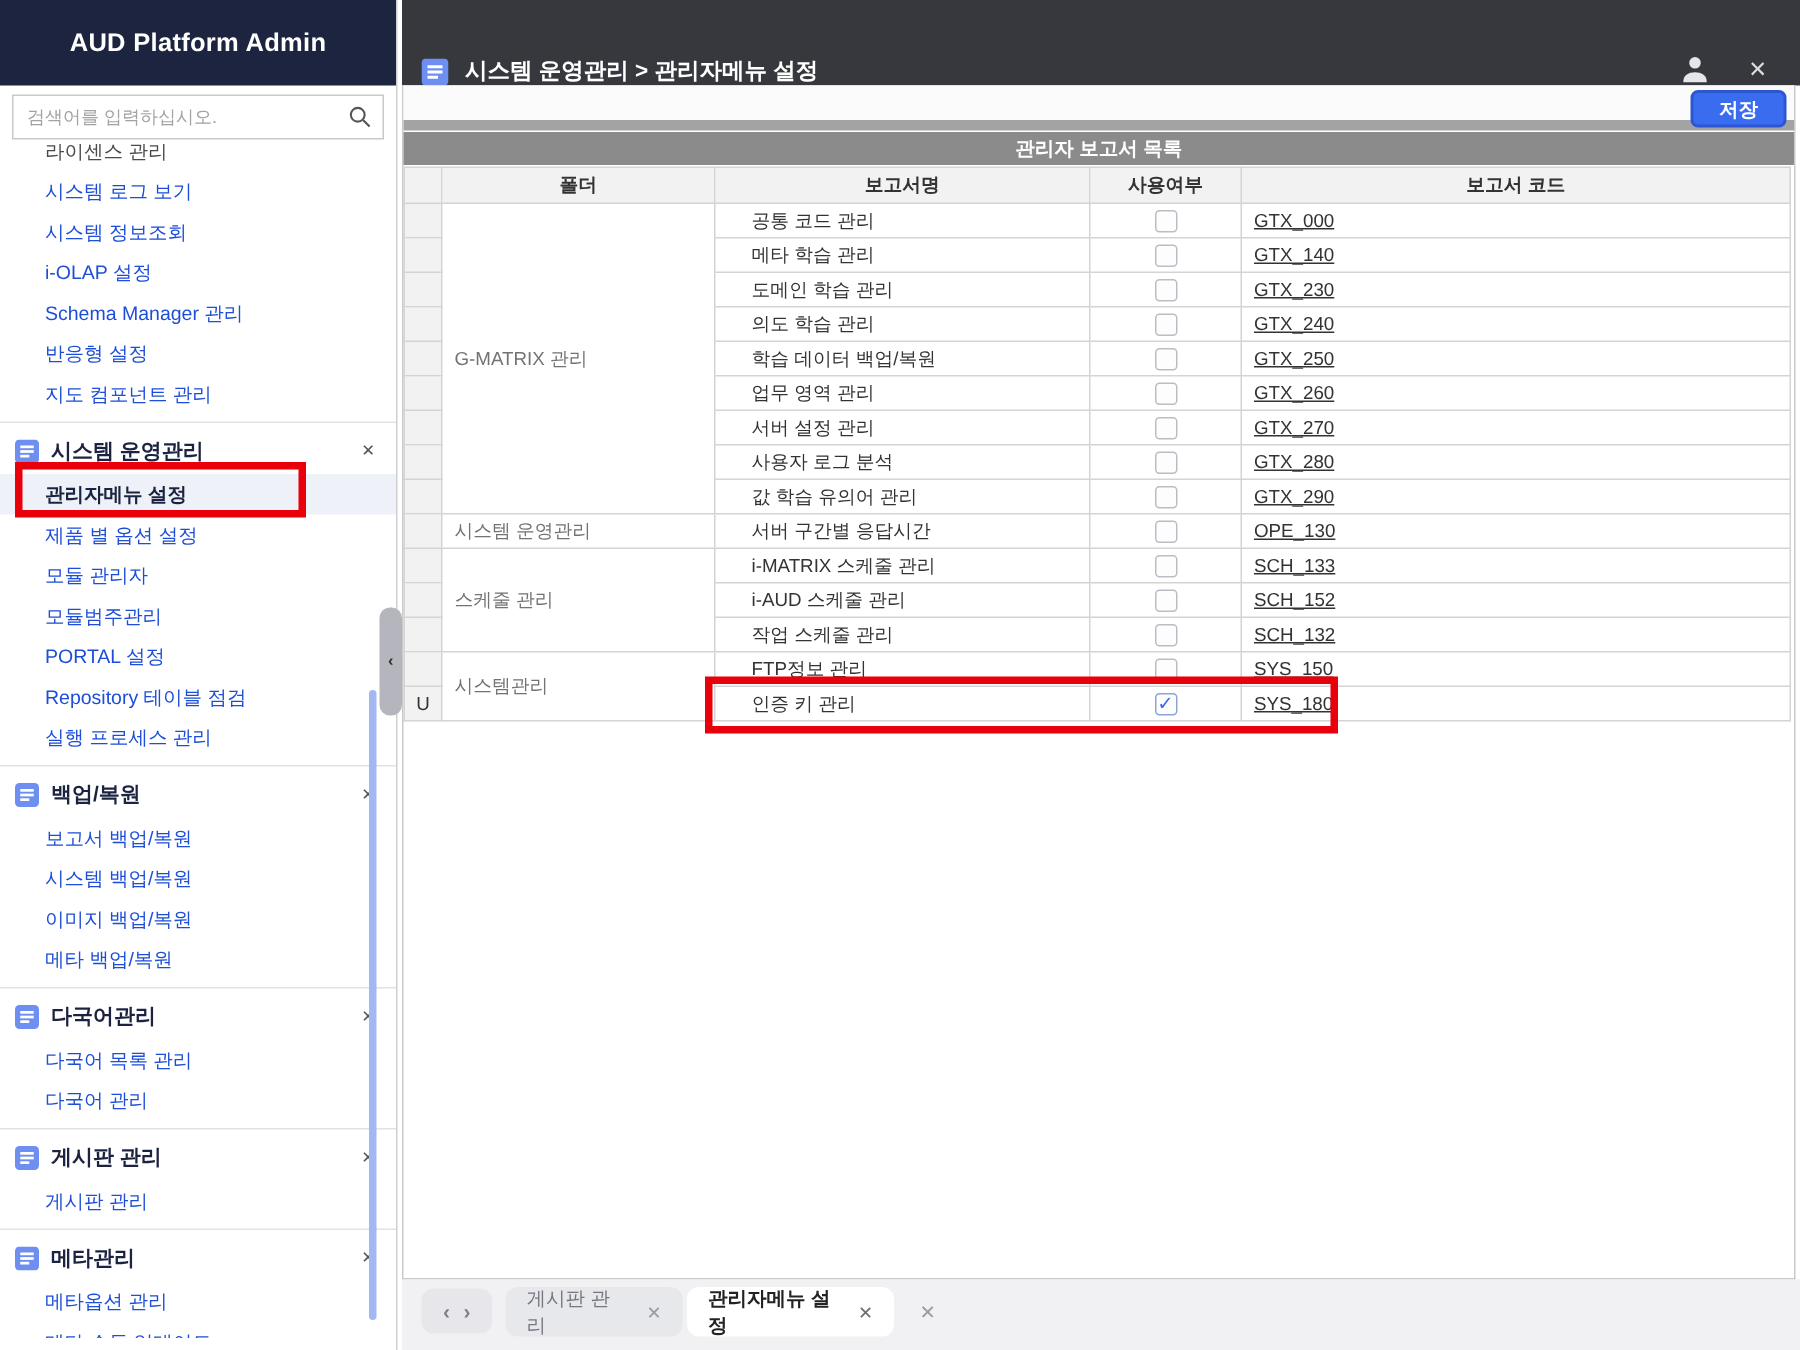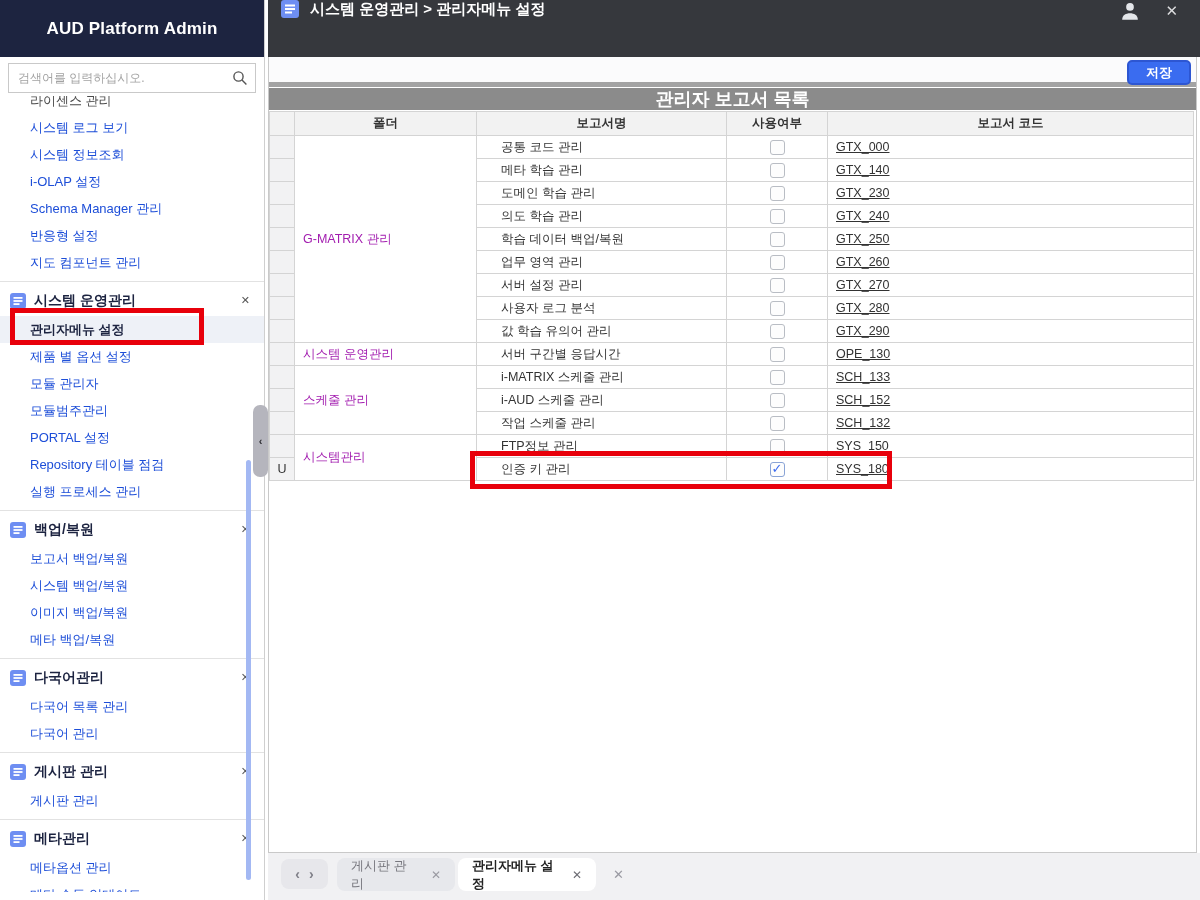--- a/index.html
+++ b/index.html
@@ -25,38 +25,38 @@
   .sec-icon { width:16px; height:16px; margin-right:8px; flex:0 0 16px; }
   .sec-title { font-size:14px; font-weight:bold; color:#1c2340; }
   .sec-close { margin-left:auto; font-size:11px; color:#555; cursor:pointer; }
 
   
   .side-scroll { position:absolute; left:246px; top:460px; width:5px; height:420px; background:#a3b8f3; border-radius:3px; z-index:5; }
   .collapse-handle { position:absolute; left:253px; top:405px; width:15px; height:72px; background:#b5b5bd; border-radius:7px; z-index:6; display:flex; align-items:center; justify-content:center; color:#2e2e33; font-size:11px; font-weight:bold; cursor:pointer; }
 
   
   .main { position:absolute; left:268px; top:0; width:932px; height:900px; }
-  .topbar { height:57px; background:#36383d; display:flex; align-items:flex-start; padding:0 22px 0 13px; }
+  .topbar { height:57px; background:#36383d; display:flex; align-items:flex-end; padding:0 22px 0 13px; }
   .doc-icon { width:18px; height:18px; margin-right:11px; flex:0 0 18px; }
   .crumb { color:#fff; font-size:15px; font-weight:bold; }
   .topbar-right { margin-left:auto; display:flex; align-items:center; gap:24px; }
   .person-icon { width:22px; height:22px; cursor:pointer; }
   .top-close { color:#dcdcde; font-size:15px; cursor:pointer; }
 
   .workarea { position:absolute; left:0; top:57px; width:929px; height:796px; background:#fff; border-left:1px solid #c9c9c9; border-right:1px solid #c9c9c9; border-bottom:1px solid #c9c9c9; }
-  .toolbar { position:relative; height:30px; background:#fbfbfc; border-bottom:5px solid #a3a3a3; }
+  .toolbar { position:relative; height:30px; background:#fbfbfc; border-bottom:7px solid #a3a3a3; }
   .save-btn { position:absolute; right:5px; top:3px; height:25px; padding:0 17px; background:#3a6cf0; border:2px solid #2d56d2; border-radius:5px; color:#fff; font-size:13px; font-weight:bold; font-family:inherit; cursor:pointer; }
-  .band { margin-top:1px; height:22px; background:#8b8b8b; color:#fff; font-size:18px; font-weight:bold; display:flex; align-items:center; justify-content:center; }
+  .band { margin-top:1px; height:22px; background:#8b8b8b; color:#fff; font-size:13px; font-weight:bold; display:flex; align-items:center; justify-content:center; }
 
   table.grid { border-collapse:collapse; table-layout:fixed; width:924px; margin-top:1px; }
   .grid th, .grid td { border:1px solid #d4d4d4; font-size:12.5px; overflow:hidden; white-space:nowrap; }
   .grid th { height:24px; background:#f2f2f2; color:#333; font-weight:700; }
   .grid td { height:23px; background:#fff; }
   td.marker { background:#f2f2f3; text-align:center; color:#333; }
-  td.folder { padding-left:8px; vertical-align:middle; color:#a21caf;margin-left:23px; }
+  td.folder { padding-left:8px; vertical-align:middle; color:#737373;margin-left:23px; }
   td.name { padding-left:24px; }
   td.use { text-align:center; }
   td.code { padding-left:8px;text-decoration:underline; }
   .cb { display:inline-block; width:15px; height:15px; border:1px solid #b9bdc4; border-radius:3px; background:#fdfdfd; vertical-align:middle; position:relative; cursor:pointer; }
   .cb[data-checked="true"] { border-color:#8aa4d6; }
   .cb[data-checked="true"]::after { content:"✓"; position:absolute; left:1px; top:-2px; color:#3b6af0; font-size:13px; font-weight:bold; }
 
   
   .tabbar { position:absolute; left:0; top:853px; width:932px; height:47px; background:#f1f1f3; }
   .tab-nav { position:absolute; left:13px; top:6px; width:47px; height:30px; background:#e7e7eb; border-radius:8px; display:flex; align-items:center; justify-content:center; gap:9px; color:#7f7f88; font-size:14px; font-weight:bold; }

